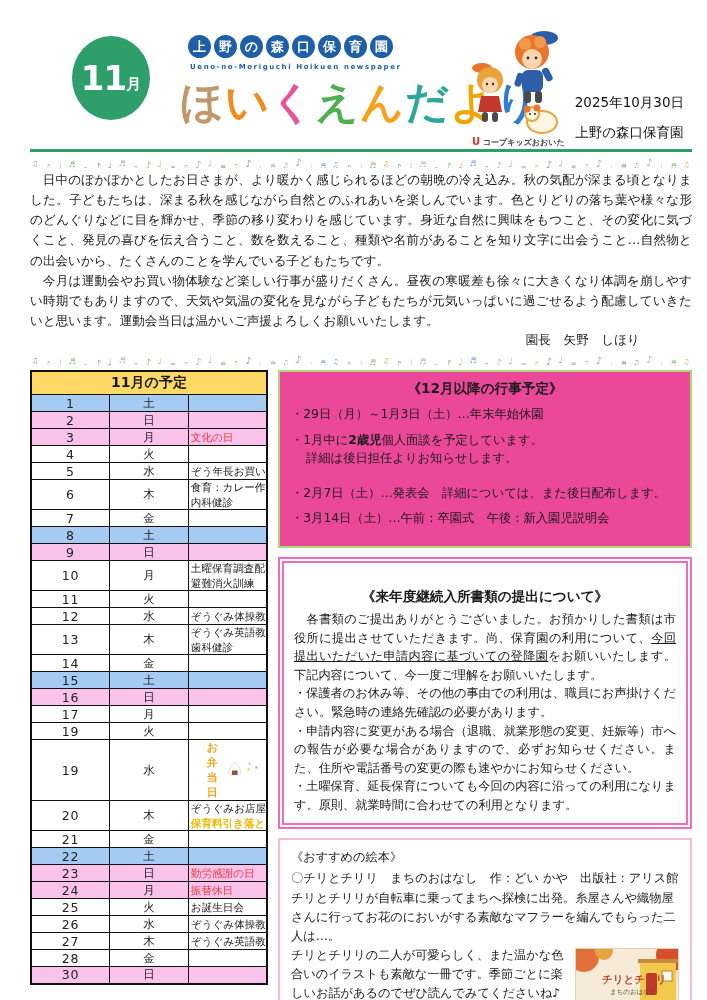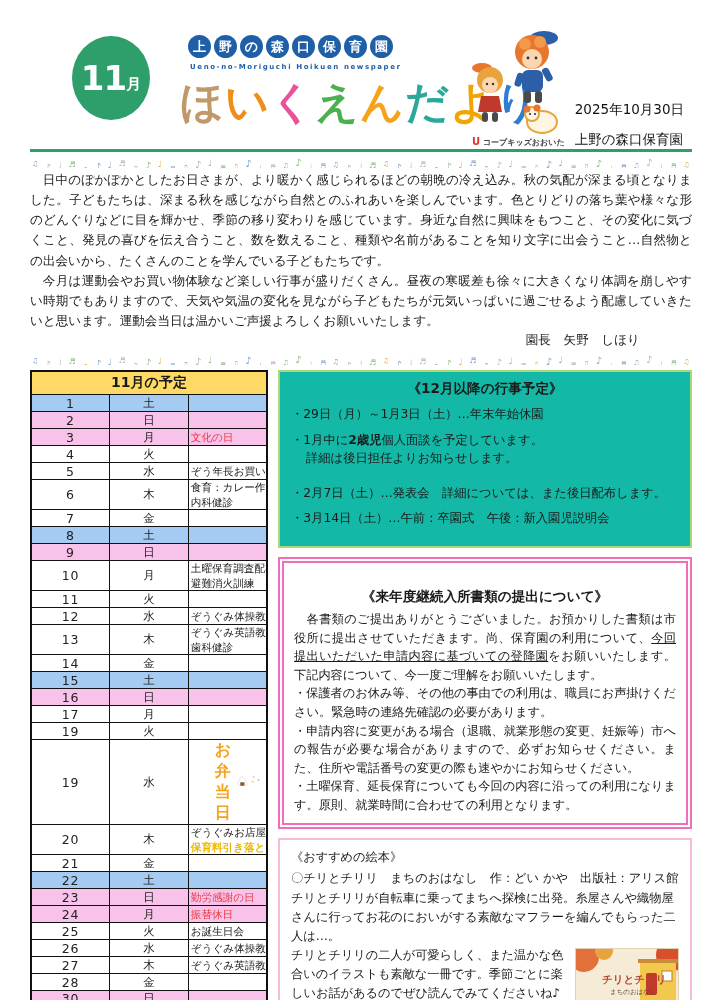--- a/index.html
+++ b/index.html
@@ -21,21 +21,21 @@
   .badge-row { position: absolute; left: 158px; top: 1px; display: flex; gap: 3px; }
   .badge-ch {
     width: 23px; height: 23px; border-radius: 50%; background: #1E5FA8; color: #fff;
     font-size: 13px; font-weight: bold; display: flex; align-items: center; justify-content: center;
   }
   .romaji { position: absolute; left: 160px; top: 29px; font-size: 7px; color: #1E5FA8; font-weight: bold; letter-spacing: 1.6px; }
   .big-title { position: absolute; left: 150px; top: 40px; font-size: 43px; font-weight: 900; letter-spacing: 1px; white-space: nowrap; }
   .kids-wrap { position: absolute; left: 438px; top: -6px; }
   .coop { position: absolute; left: 442px; top: 102px; font-size: 8px; font-weight: bold; color: #444; }
   .coop .u-mark { color: #E03131; font-weight: 900; font-size: 10px; }
-  .date-block { position: absolute; right: 8px; top: 61px; text-align: left; font-size: 13.5px; line-height: 2.2; color: #111; }
+  .date-block { position: absolute; right: 8px; top: 54px; text-align: center; font-size: 13.5px; line-height: 2.2; color: #111; }
   .rule { height: 3px; background: #2E9E6B; margin-top: 1px; }
   
   .notes { height: 16px; overflow: hidden; white-space: nowrap; padding: 2px 2px 0; }
   .notes span { display: inline-block; margin-right: 6.5px; line-height: 1; }
   
   .intro { font-size: 12.6px; line-height: 1.6; text-align: justify; margin-top: 2px; }
   .intro p { margin: 0; }
   .sig { text-align: right; padding-right: 52px; font-size: 12.6px; margin-top: 1px; }
   
   .main { display: flex; gap: 10px; margin-top: 5px; align-items: flex-start; }
@@ -46,25 +46,25 @@
   .cal td.dow  { width: 27px; text-align: center; font-size: 11.5px; padding: 0; color: #222; }
   .cal tr { height: 17px; }
   .cal tr.tall { height: 56px; }
   tr.sat td { background: #A5CBF2; }
   tr.sun td { background: #F9C2EA; }
   .evline { line-height: 14.5px; white-space: nowrap; }
   .ev-red    { color: #E8383D; }
   .ev-orange { color: #F5A31A; font-weight: bold; }
   .ev-yellow { color: #EDB900; font-weight: bold; }
   .bento-cell { display: flex; align-items: center; }
-  .bento-label { margin-left: 24px; font-size: 16px; }
+  .bento-label { margin-left: 16px; font-size: 11px; }
   
   .right { flex: 1; display: flex; flex-direction: column; gap: 9px; }
   .box-title { text-align: center; font-weight: bold; font-size: 13.6px; margin: 1px 0 4px; }
-  .box.green { border: 2px solid #A8D878; padding: 7px 11px 10px; background: #14b8a6; }
+  .box.green { border: 2px solid #A8D878; padding: 7px 11px 10px; background: #ec4899; }
   .green-item { font-size: 12.3px; margin: 8px 0; line-height: 1.45; }
   .green-item .l2 { padding-left: 15px; }
   .green-item.gap-top { margin-top: 17px; }
   .b { font-weight: bold; }
   .box.pink { border: 6px double #F06EB8; padding: 24px 10px 9px; font-size: 12.2px; background: #fff; }
   .pink-para { margin: 3px 0 0; text-align: justify; line-height: 1.52; }
   .u { text-decoration: underline; }
   .pink-bullets { }
   .pink-bullet { text-align: justify; line-height: 1.52; }
   .box.book { border: 2px solid #F7BCD9; padding: 8px 11px 9px; font-size: 12.2px; line-height: 1.55; background: #fff; }

